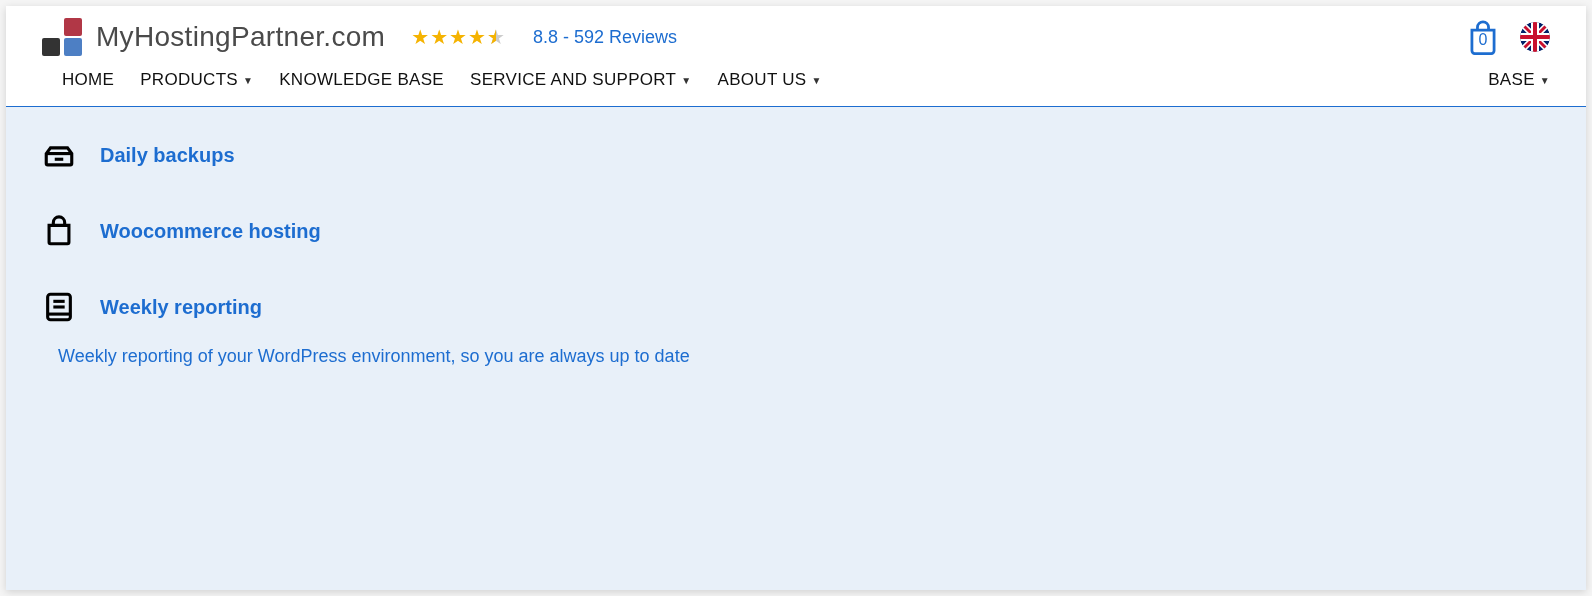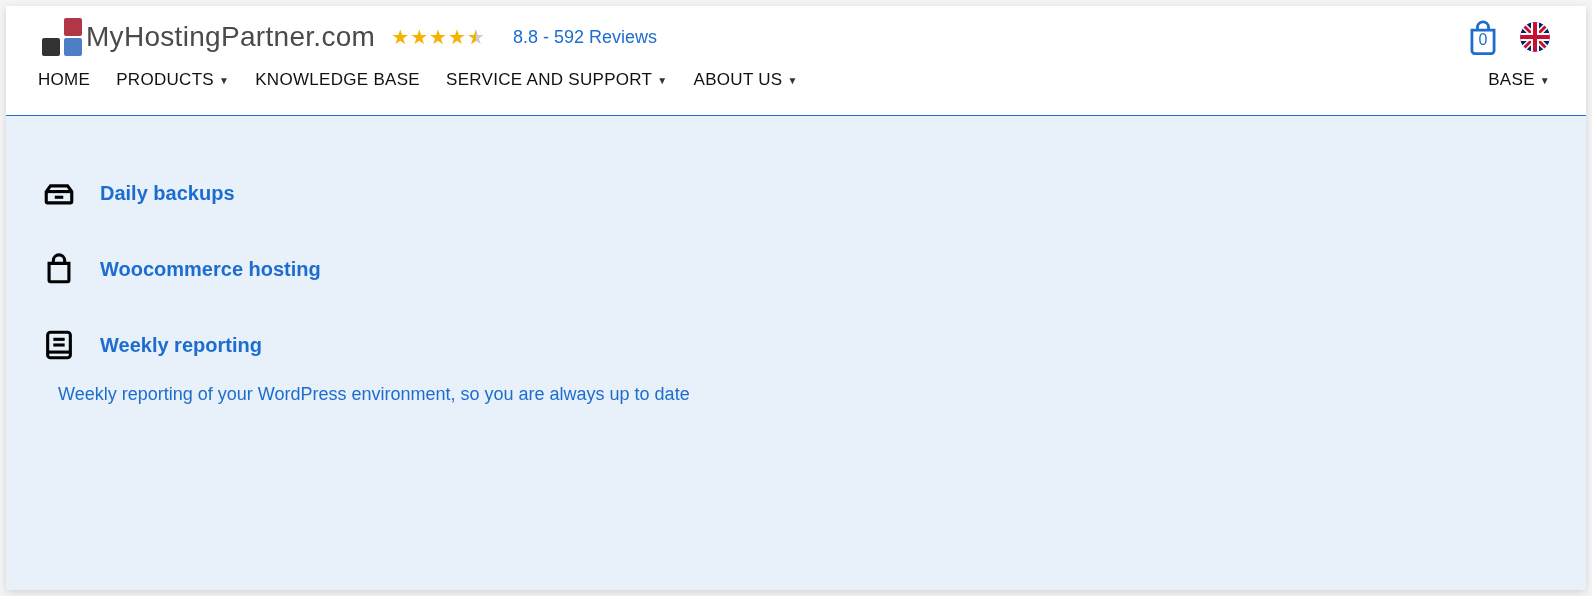--- a/index.html
+++ b/index.html
@@ -28,20 +28,21 @@
   
   .topbar{
     display:flex;
     align-items:center;
     justify-content:space-between;
     padding:12px 36px 4px 36px;
   }
   .brand{
     display:flex;
     align-items:center;
+    gap:10px;
   }
   .logo{
     width:44px;height:38px;position:relative;
   }
   .logo .sq{position:absolute;width:18px;height:18px;border-radius:2px;}
   .logo .a{background:#b13746;top:0;left:22px;}
   .logo .b{background:#333;top:20px;left:0;}
   .logo .c{background:#4d7fc4;top:20px;left:22px;}
   .brandtext{
     font-size:28px;
@@ -77,38 +78,37 @@
   .flag{
     width:30px;height:30px;border-radius:50%;overflow:hidden;cursor:pointer;
     background:#fff;
     display:flex;align-items:center;justify-content:center;
   }
   
   .nav{
     display:flex;
     align-items:center;
     justify-content:space-between;
-    padding:10px 36px 16px 32px;
+    padding:10px 36px 16px 56px;
   }
   .navleft{display:flex;gap:26px;align-items:center;}
   .navitem{
     font-size:17px;
     font-weight:500;
     letter-spacing:.3px;
     cursor:pointer;
     display:flex;align-items:center;gap:5px;
   }
   .caret{font-size:10px;color:#333;}
   
   .content{
     flex:1;
     background:var(--softblue);
     border-top:1px solid var(--blue);
-    padding:60px 36px 20px 36px;
-    margin-top:9px;
+    padding:31px 36px 20px 36px;
   }
   .feature{
     margin-bottom:42px;
   }
   .ftitle{
     display:flex;align-items:center;gap:24px;
     color:var(--blue);
     font-size:20px;font-weight:600;
     margin-bottom:22px;
   }

